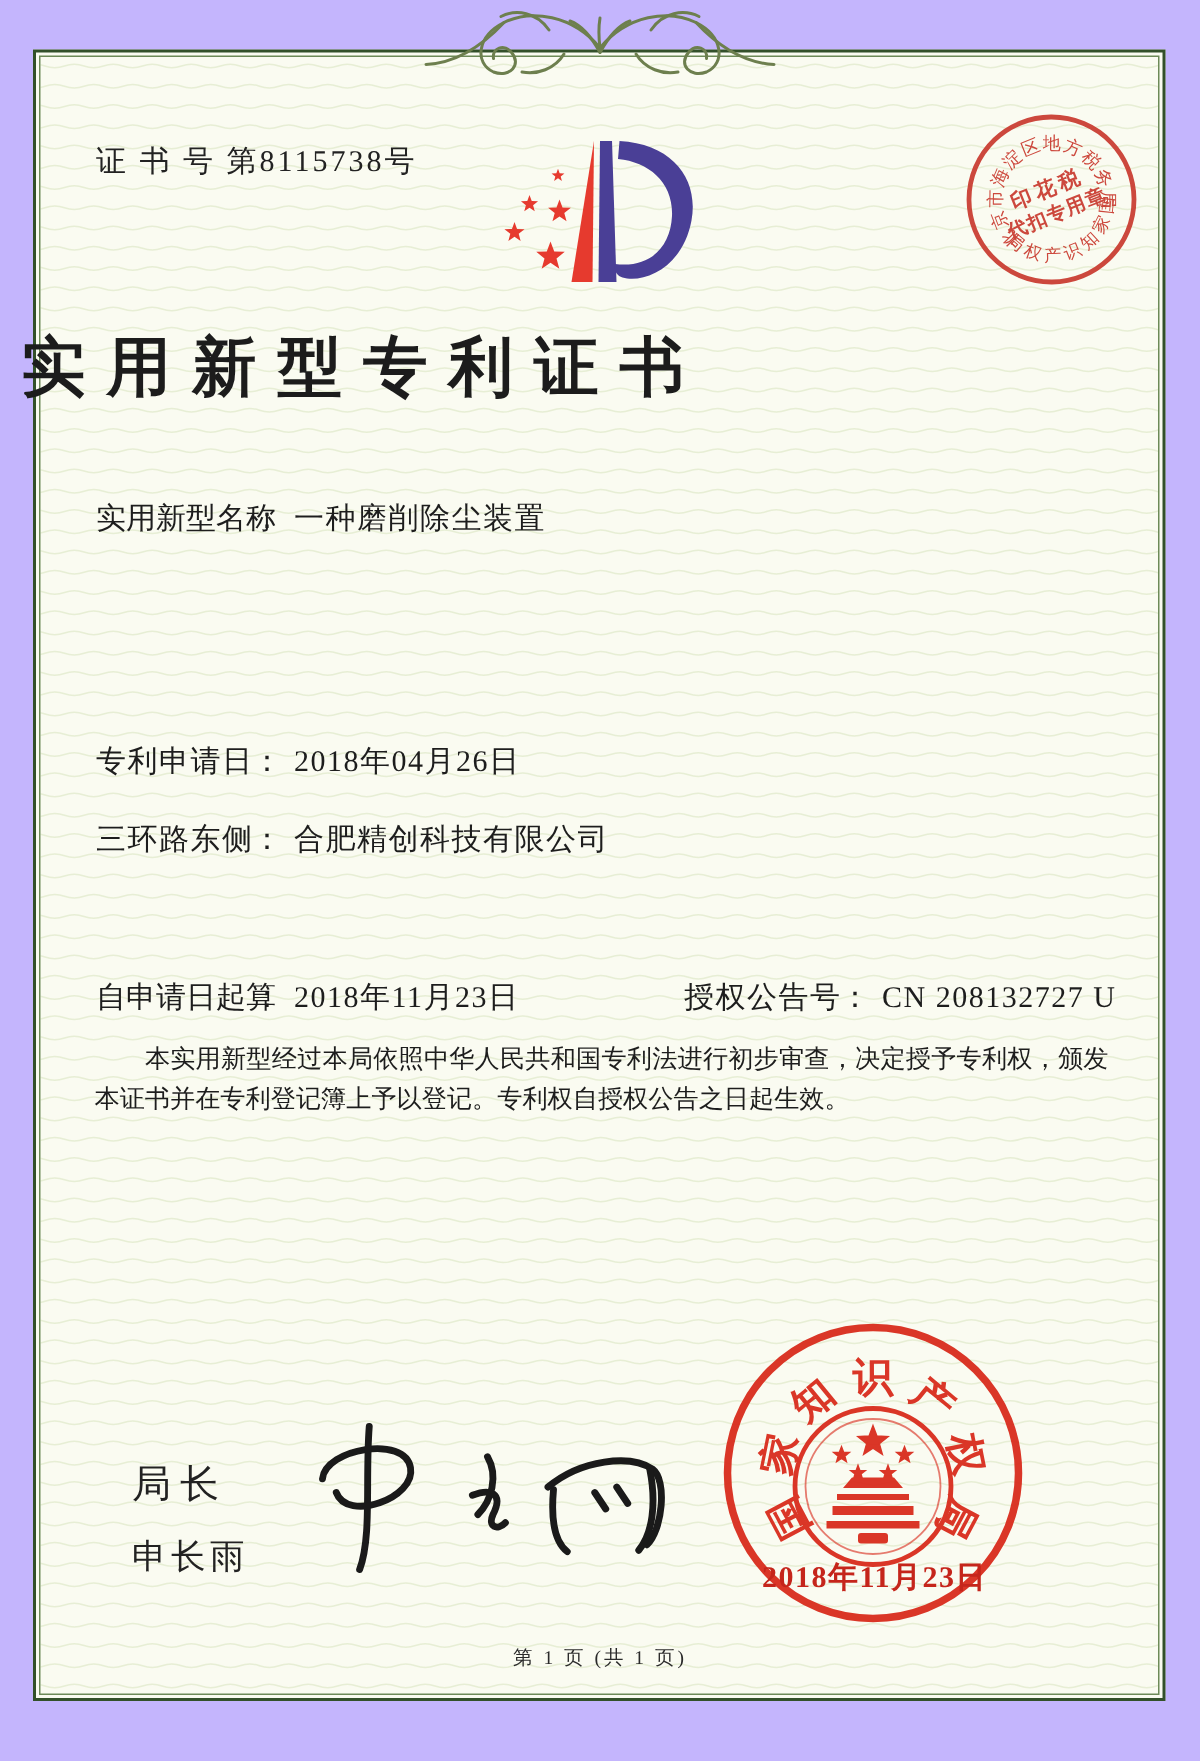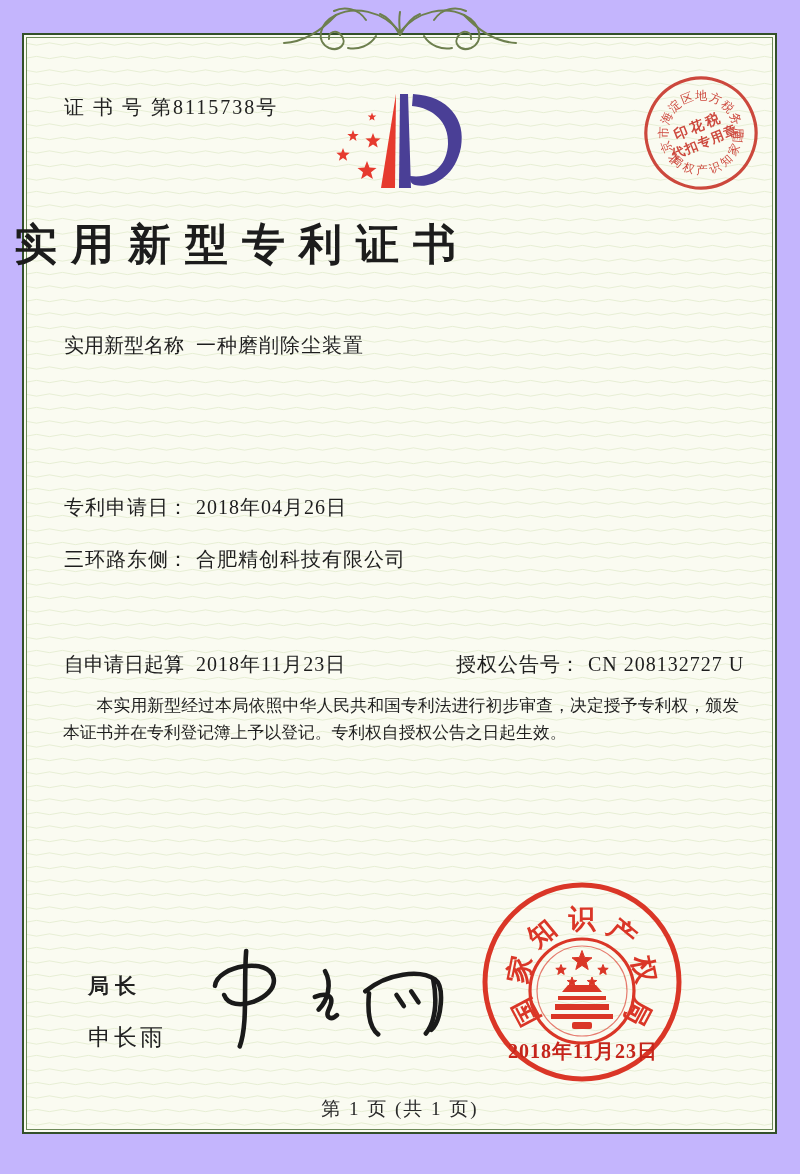--- a/index.html
+++ b/index.html
@@ -27,29 +27,29 @@
   .flabel{display:inline-block;width:104px;text-align:justify;text-align-last:justify;vertical-align:top;}
   .colon{display:inline-block;margin-right:8px;}
   .fvalue{letter-spacing:1px;}
   .fvalue.multiline{display:inline-block;white-space:pre-line;line-height:27px;vertical-align:top;}
   .grant-right{position:absolute;left:392px;top:0;}
   
   .body-text{position:absolute;left:63px;top:692px;width:676px;font-size:16.8px;
              line-height:27.2px;color:#1d1d1d;text-align:justify;font-family:Liberation Serif, serif;}
   .body-text p{margin:0;text-indent:2em;}
   
-  .signer-title{position:absolute;left:88px;top:972px;font-size:21px;color:#222;letter-spacing:6px;font-weight:bold;}
+  .signer-title{position:absolute;left:88px;top:972px;font-size:26px;color:#222;letter-spacing:6px;}
   .signer-name{position:absolute;left:88px;top:1022px;font-size:23px;color:#222;letter-spacing:3px;}
   .signature{position:absolute;left:185px;top:940px;}
   
   .seal-cnipa{position:absolute;left:477px;top:877px;width:210px;height:210px;opacity:.95;}
   .seal-date{position:absolute;left:478px;top:1038px;width:210px;text-align:center;
              font-size:20px;color:#c5251b;letter-spacing:1px;font-weight:600;}
   
-  .footer{position:absolute;left:0;right:0;top:1096px;text-align:center;font-size:19px;
+  .footer{position:absolute;left:0;right:0;top:1096px;text-align:center;font-size:13px;
           color:#2a2a2a;letter-spacing:2px;}
 </style>
 </head>
 <body>
 
 <div class="page">
 
   <div class="frame">
     <svg class="waves" id="waves">
         <path d="M-10 6 q 6.5 -2.3 13 0 q 6.5 2.3 13 0 q 6.5 -2.3 13 0 q 6.5 2.3 13 0 q 6.5 -2.3 13 0 q 6.5 2.3 13 0 q 6.5 -2.3 13 0 q 6.5 2.3 13 0 q 6.5 -2.3 13 0 q 6.5 2.3 13 0 q 6.5 -2.3 13 0 q 6.5 2.3 13 0 q 6.5 -2.3 13 0 q 6.5 2.3 13 0 q 6.5 -2.3 13 0 q 6.5 2.3 13 0 q 6.5 -2.3 13 0 q 6.5 2.3 13 0 q 6.5 -2.3 13 0 q 6.5 2.3 13 0 q 6.5 -2.3 13 0 q 6.5 2.3 13 0 q 6.5 -2.3 13 0 q 6.5 2.3 13 0 q 6.5 -2.3 13 0 q 6.5 2.3 13 0 q 6.5 -2.3 13 0 q 6.5 2.3 13 0 q 6.5 -2.3 13 0 q 6.5 2.3 13 0 q 6.5 -2.3 13 0 q 6.5 2.3 13 0 q 6.5 -2.3 13 0 q 6.5 2.3 13 0 q 6.5 -2.3 13 0 q 6.5 2.3 13 0 q 6.5 -2.3 13 0 q 6.5 2.3 13 0 q 6.5 -2.3 13 0 q 6.5 2.3 13 0 q 6.5 -2.3 13 0 q 6.5 2.3 13 0 q 6.5 -2.3 13 0 q 6.5 2.3 13 0 q 6.5 -2.3 13 0 q 6.5 2.3 13 0 q 6.5 -2.3 13 0 q 6.5 2.3 13 0 q 6.5 -2.3 13 0 q 6.5 2.3 13 0 q 6.5 -2.3 13 0 q 6.5 2.3 13 0 q 6.5 -2.3 13 0 q 6.5 2.3 13 0 q 6.5 -2.3 13 0 q 6.5 2.3 13 0 q 6.5 -2.3 13 0 q 6.5 2.3 13 0 q 6.5 -2.3 13 0 q 6.5 2.3 13 0" fill="none" stroke="#d7e3bd" stroke-width="1" opacity="0.55"></path>

